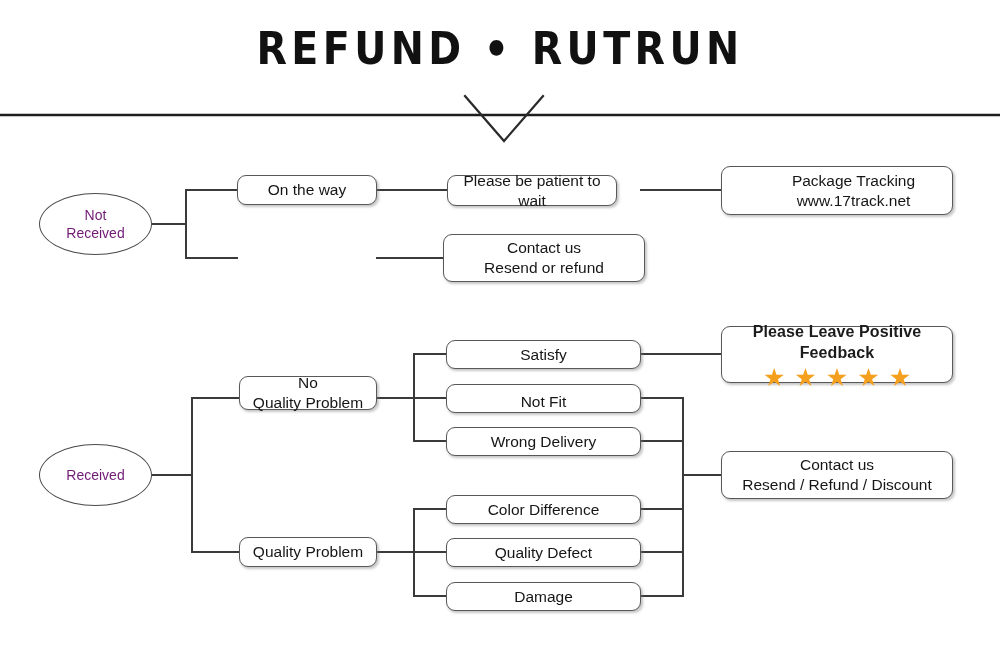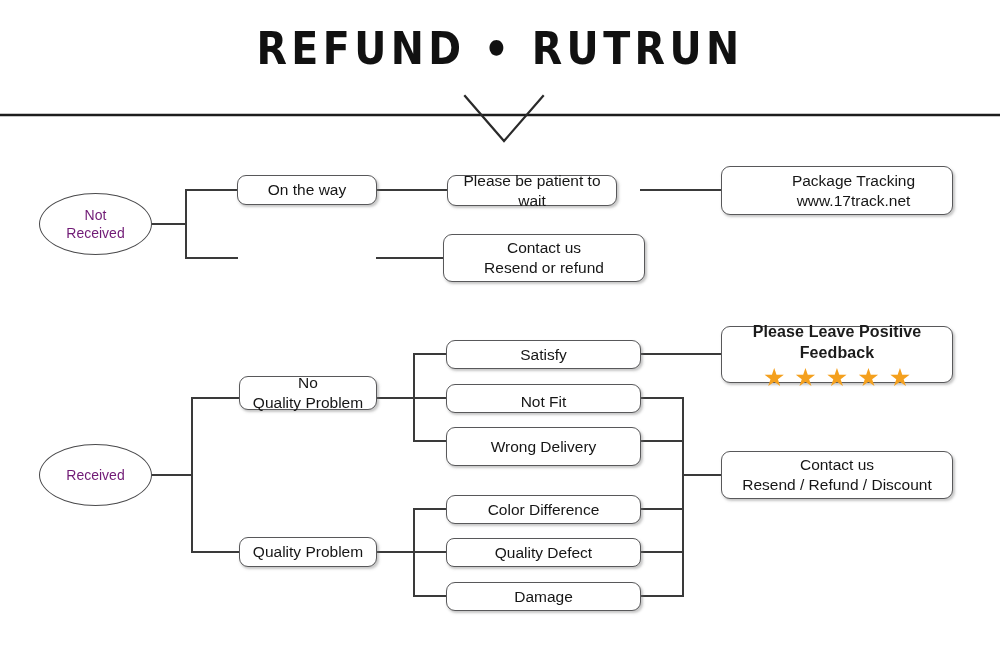--- a/index.html
+++ b/index.html
@@ -217,21 +217,21 @@
   </div>
 
   <div class="node" style="left:446px; top:340px; width:195px; height:29px;">
     <span class="txt">Satisfy</span>
   </div>
 
   <div class="node" style="left:446px; top:384px; width:195px; height:29px;align-items:flex-end;">
     <span class="txt">Not Fit</span>
   </div>
 
-  <div class="node" style="left:446px; top:427px; width:195px; height:39px;">
+  <div class="node" style="left:446px; top:427px; width:195px; height:29px;">
     <span class="txt">Wrong Delivery</span>
   </div>
 
   <div class="node" style="left:446px; top:495px; width:195px; height:29px;justify-content:center;">
     <span class="txt">Color Difference</span>
   </div>
 
   <div class="node" style="left:446px; top:538px; width:195px; height:29px;border-radius:8px;">
     <span class="txt">Quality Defect</span>
   </div>

